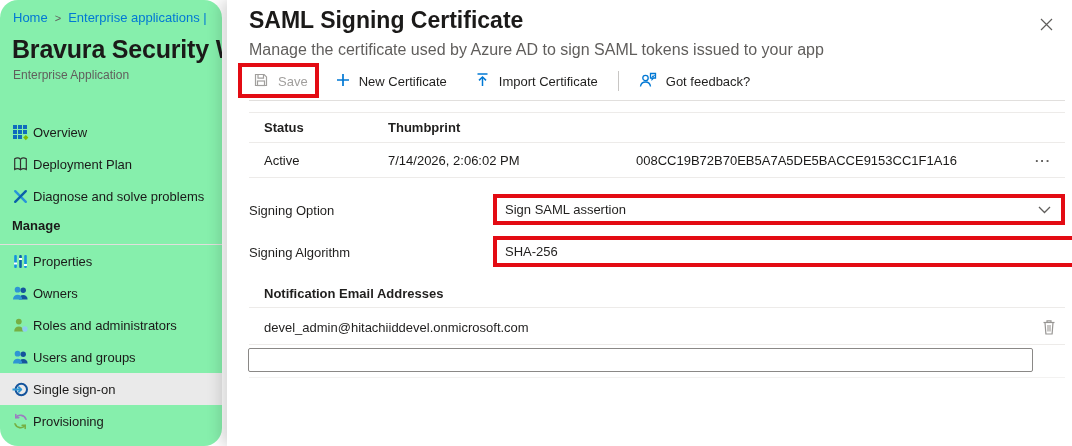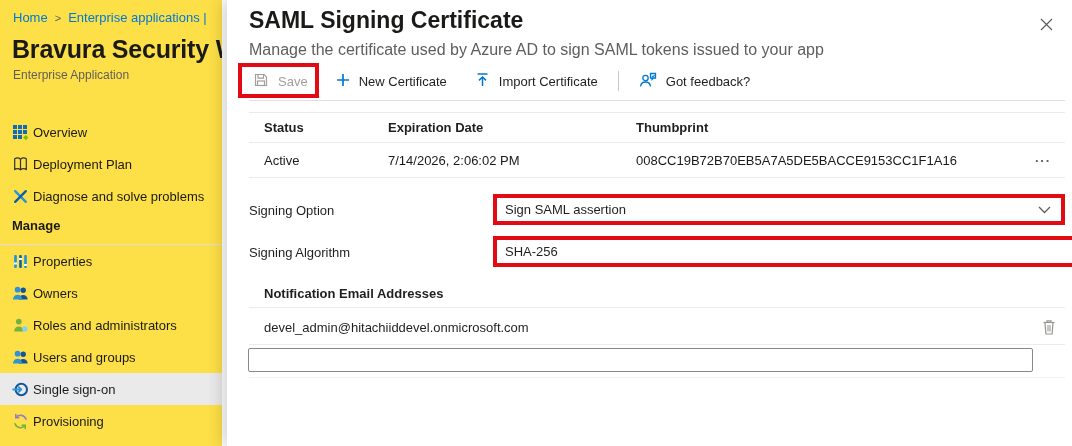--- a/index.html
+++ b/index.html
@@ -5,21 +5,21 @@
   * { margin:0; padding:0; box-sizing:border-box; }
   html,body { width:1072px; height:446px; }
   body {
     position:relative; overflow:hidden; background:#fff;
     font-family:"Liberation Sans", sans-serif; color:#1b1a19;
     -webkit-font-smoothing:antialiased;
   }
   a { text-decoration:none; }
 
   
-  .bg-page { position:absolute; top:0; left:0; width:222px; height:446px; overflow:hidden; background:#fde047; }
+  .bg-page { position:absolute; top:0; left:0; width:222px; height:446px; overflow:hidden; background:#86efac;border-radius:18px; }
   .breadcrumb { position:absolute; top:10px; left:13px; font-size:13px; white-space:nowrap; }
   .breadcrumb .crumb { color:#0078d4; cursor:pointer; }
   .breadcrumb .crumb-sep { color:#605e5c; margin:0 7px; font-size:11px; }
   .app-title { position:absolute; top:35px; left:12px; font-size:25px; font-weight:700; letter-spacing:-.2px; white-space:nowrap; color:#1b1a19; }
   .app-subtitle { position:absolute; top:68px; left:13px; font-size:12px; color:#605e5c; }
 
   .nav { position:absolute; top:116px; left:0; width:222px; }
   .nav-item { height:32px; display:flex; align-items:center; gap:4px; padding-left:12px; font-size:13px; cursor:pointer;text-align:right; }
   .nav-item.selected { background:#eaeaea; }
   .nav-icon { width:17px; height:17px; flex:0 0 17px; display:flex; align-items:center; justify-content:center; }
@@ -250,21 +250,20 @@
       </span>
       <span>Got feedback?</span>
     </div>
   </div>
 
   <div class="toolbar-underline"></div>
 
   <div class="cert-table">
     <div class="tr head">
       <div class="td first">Status</div>
-      <div class="td">Expiration Date</div>
       <div class="td">Thumbprint</div>
       <div class="td"></div>
     </div>
     <div class="tr body-row">
       <div class="td first">Active</div>
       <div class="td">7/14/2026, 2:06:02 PM</div>
       <div class="td">008CC19B72B70EB5A7A5DE5BACCE9153CC1F1A16</div>
       <div class="td more-btn">···</div>
     </div>
   </div>

